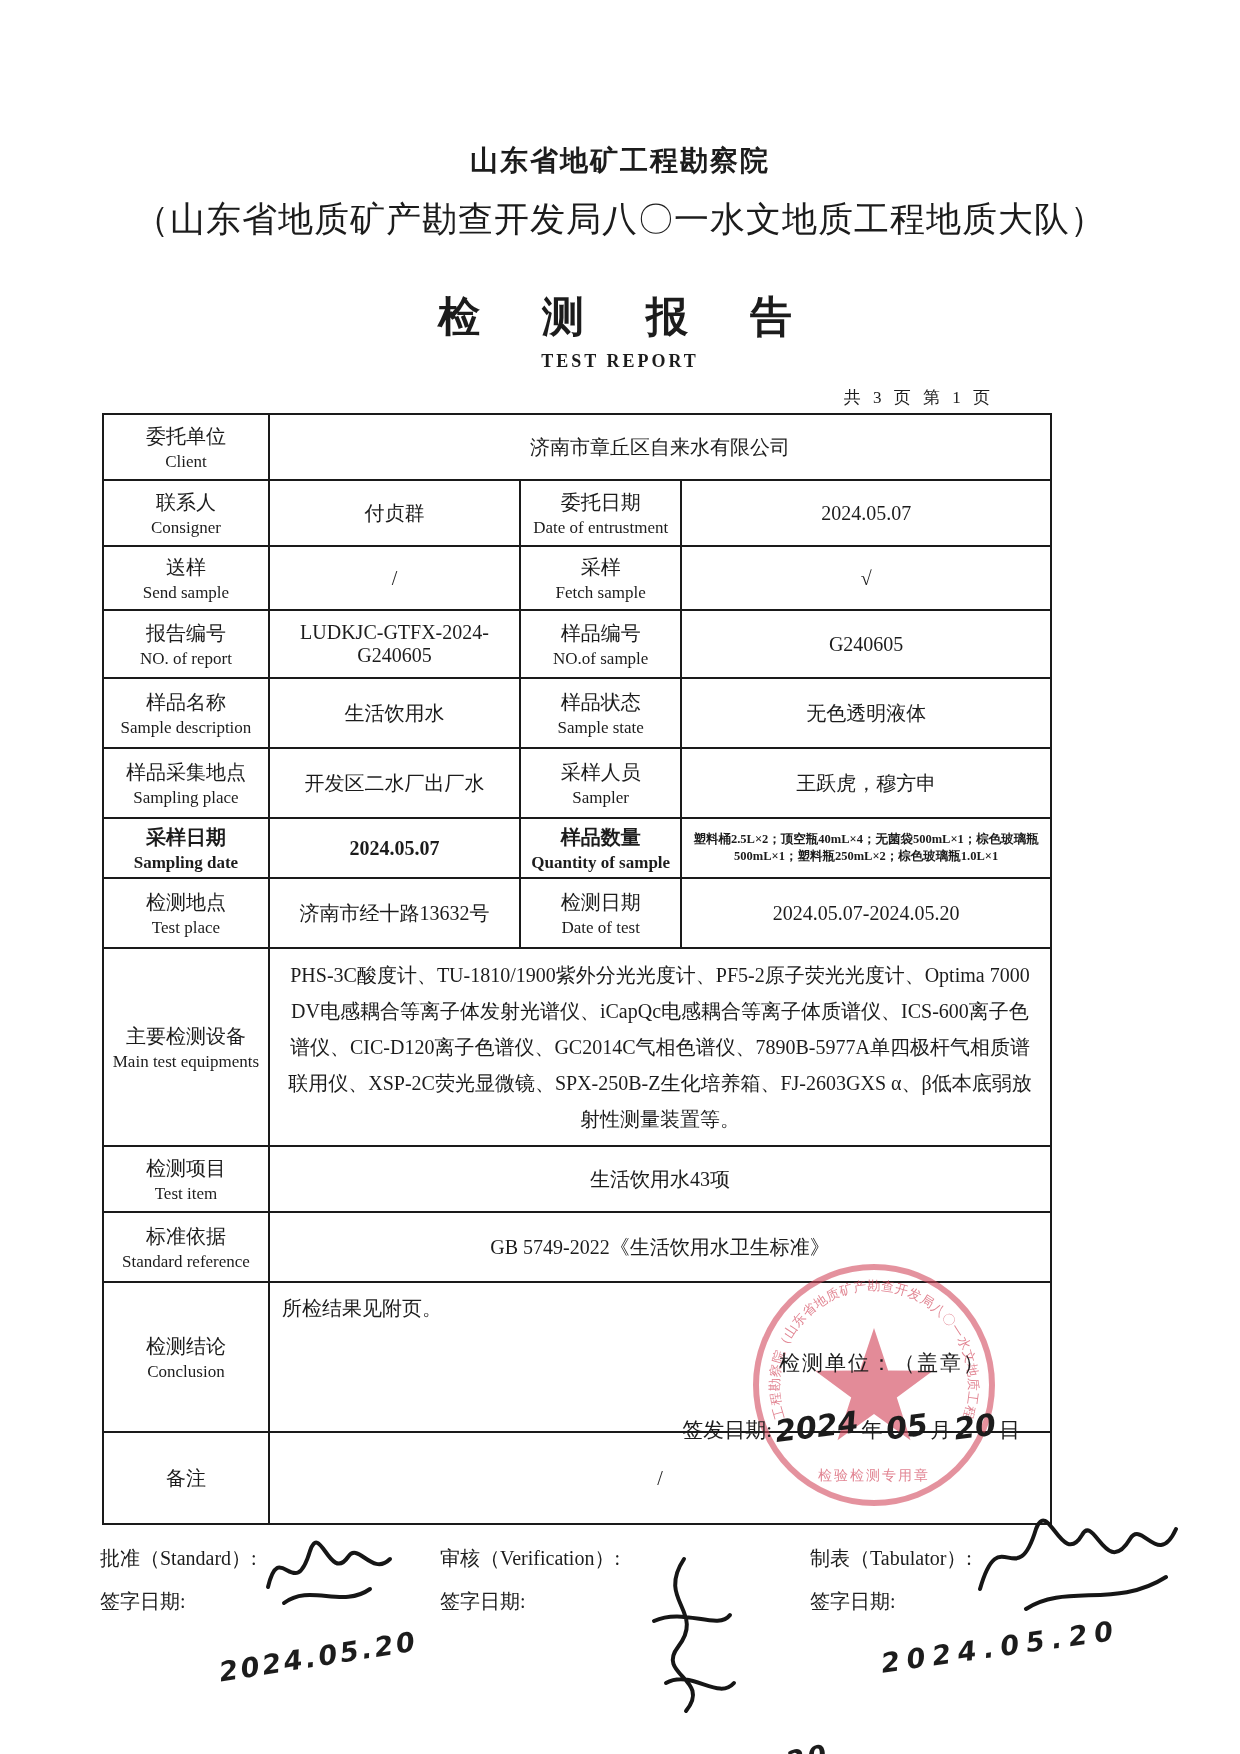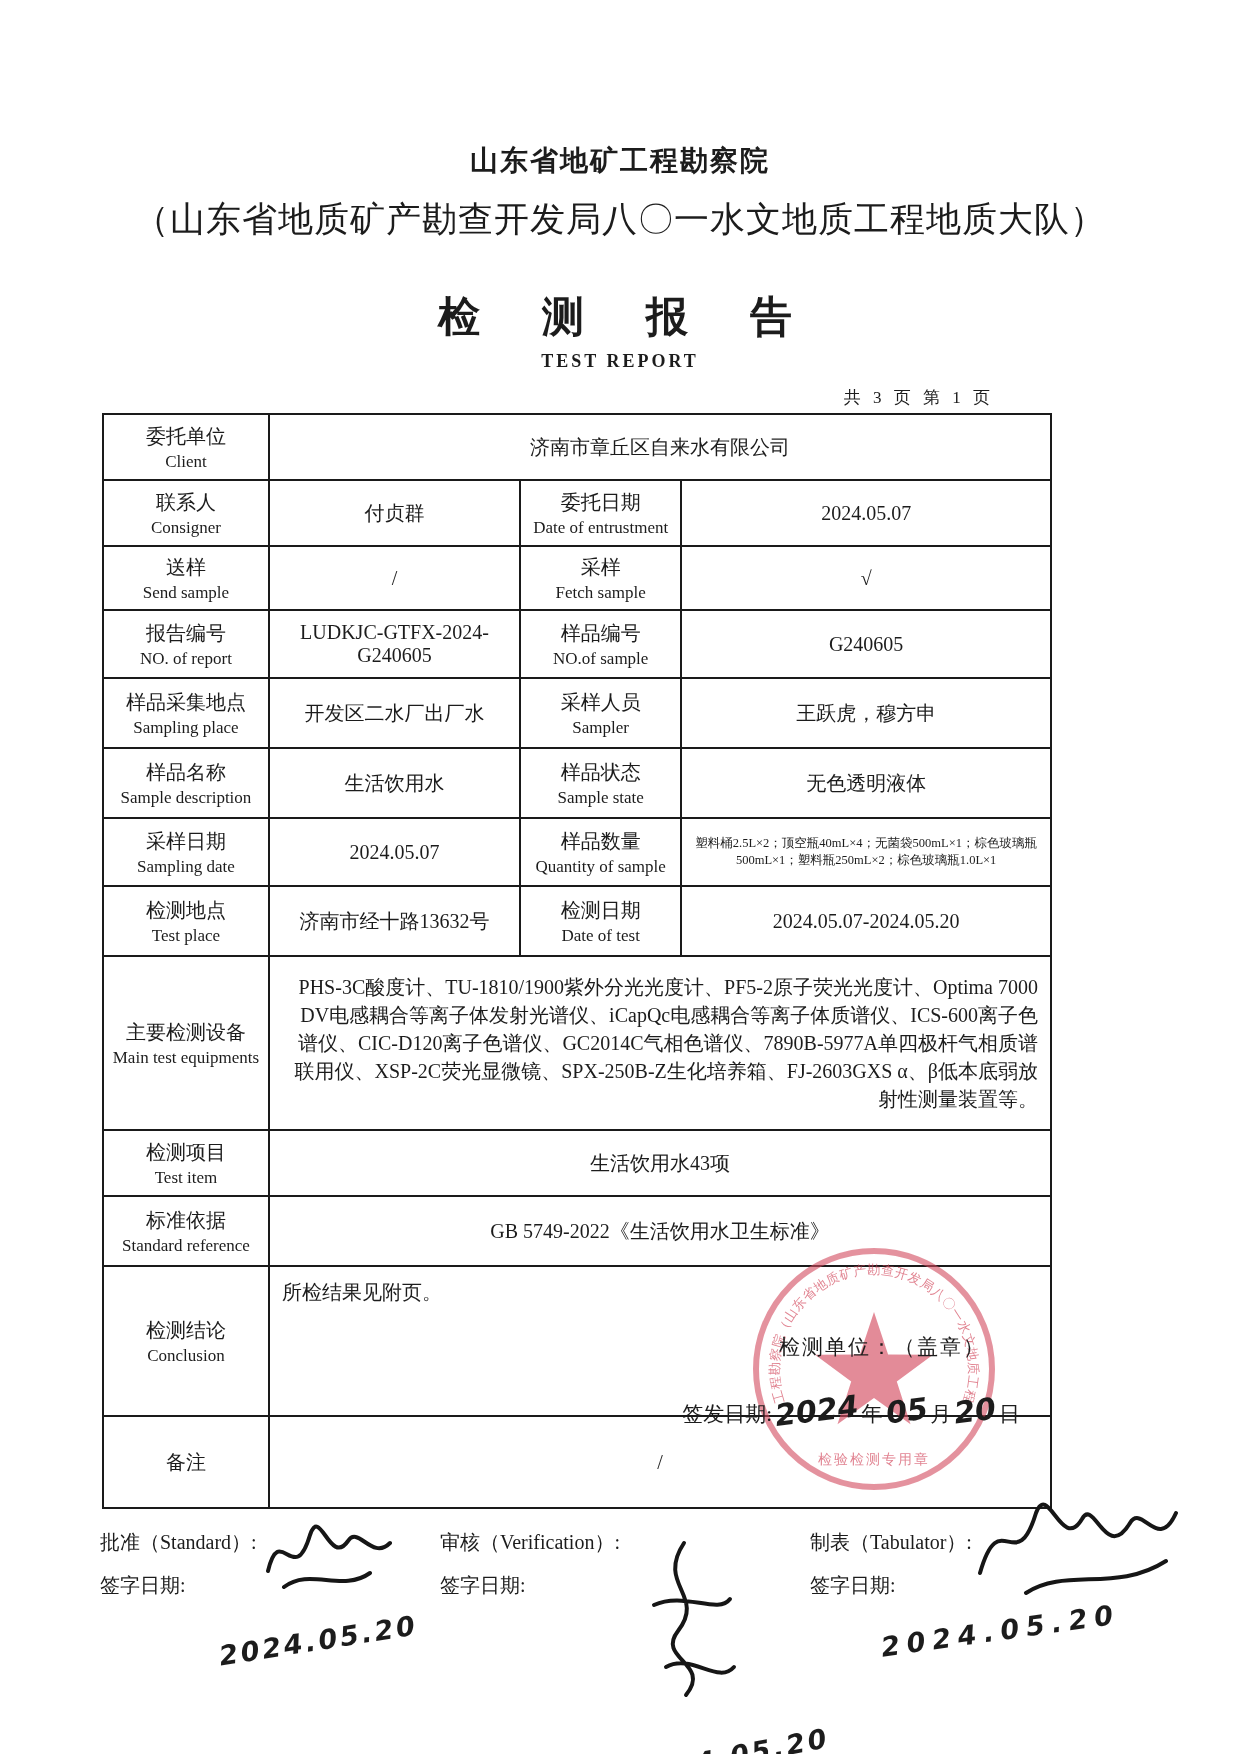--- a/index.html
+++ b/index.html
@@ -28,23 +28,23 @@
   }
   table.report td{
     border:2px solid #1a1a1a; padding:2px 6px; vertical-align:middle;
     overflow:visible;
   }
   td.lbl{ text-align:center; }
   td.lbl .cn{ font-size:20px; }
   td.lbl .en{ font-size:17px; margin-top:2px; }
   td.val{ text-align:center; font-size:20px; }
   td.val.small{ font-size:12.5px; line-height:17px; padding:2px 8px; }
-  td.val.left{ text-align:right; padding:16px 12px; line-height:28px; }
+  td.val.left{ text-align:center; padding:8px 12px; line-height:36px; }
   tr.h66{height:66px;} tr.h64{height:64px;} tr.h68{height:68px;}
-  tr.h70{height:70px;} tr.h74{height:68px;}
+  tr.h70{height:70px;} tr.h74{height:60px;font-weight:bold;}
   tr.h132{height:132px;} tr.h150{height:150px;} tr.h92{height:92px;padding-left:35px;}
 
   
   td.concl{ position:relative; text-align:left; font-size:20px; }
   .concl-note{ position:absolute; left:12px; top:12px; font-size:20px; }
   .unit-line{ position:absolute; right:64px; top:66px; font-size:21px; letter-spacing:2px; z-index:3; }
   .sign-line{ position:absolute; right:30px; top:126px; font-size:21px; z-index:3; white-space:nowrap; }
   .hand{
     font-family:"DejaVu Sans",sans-serif; font-style:italic; font-weight:bold;
     display:inline-block; transform:rotate(-7deg); font-size:30px; margin:0 3px;
@@ -138,42 +138,42 @@
       <td class="val">LUDKJC-GTFX-2024-G240605</td>
       <td class="lbl">
         <div class="cn">样品编号</div>
         <div class="en">NO.of sample</div>
       </td>
       <td class="val">G240605</td>
     </tr>
 
     <tr class="h70">
       <td class="lbl">
+        <div class="cn">样品名称</div>
+        <div class="en">Sample description</div>
+      </td>
+      <td class="val">生活饮用水</td>
+      <td class="lbl">
+        <div class="cn">样品状态</div>
+        <div class="en">Sample state</div>
+      </td>
+      <td class="val">无色透明液体</td>
+    </tr>
+
+    <tr class="h70">
+      <td class="lbl">
         <div class="cn">样品采集地点</div>
         <div class="en">Sampling place</div>
       </td>
       <td class="val">开发区二水厂出厂水</td>
       <td class="lbl">
         <div class="cn">采样人员</div>
         <div class="en">Sampler</div>
       </td>
       <td class="val">王跃虎，穆方申</td>
-    </tr>
-
-    <tr class="h70">
-      <td class="lbl">
-        <div class="cn">样品名称</div>
-        <div class="en">Sample description</div>
-      </td>
-      <td class="val">生活饮用水</td>
-      <td class="lbl">
-        <div class="cn">样品状态</div>
-        <div class="en">Sample state</div>
-      </td>
-      <td class="val">无色透明液体</td>
     </tr>
 
     <tr class="h74">
       <td class="lbl">
         <div class="cn">采样日期</div>
         <div class="en">Sampling date</div>
       </td>
       <td class="val">2024.05.07</td>
       <td class="lbl">
         <div class="cn">样品数量</div>

